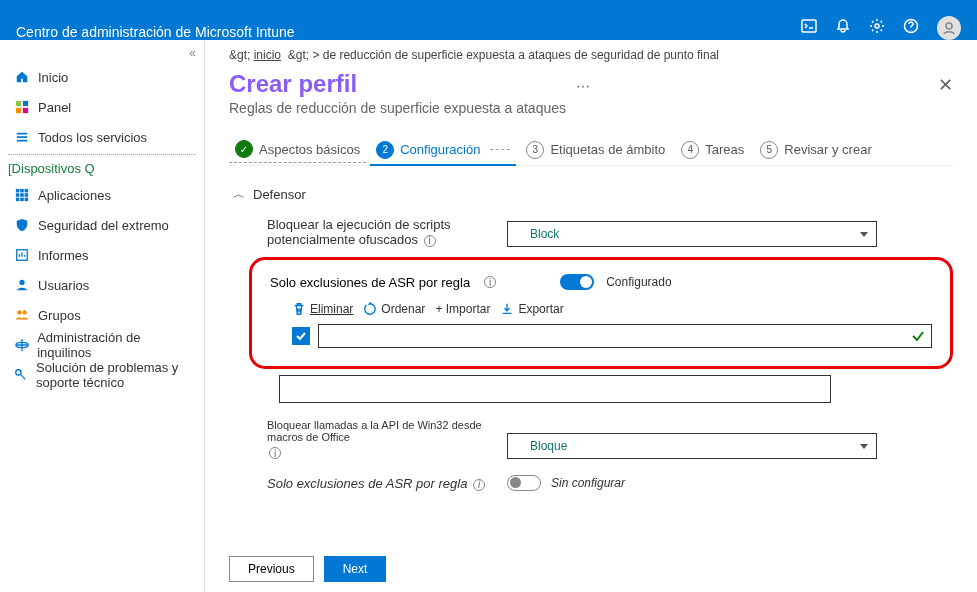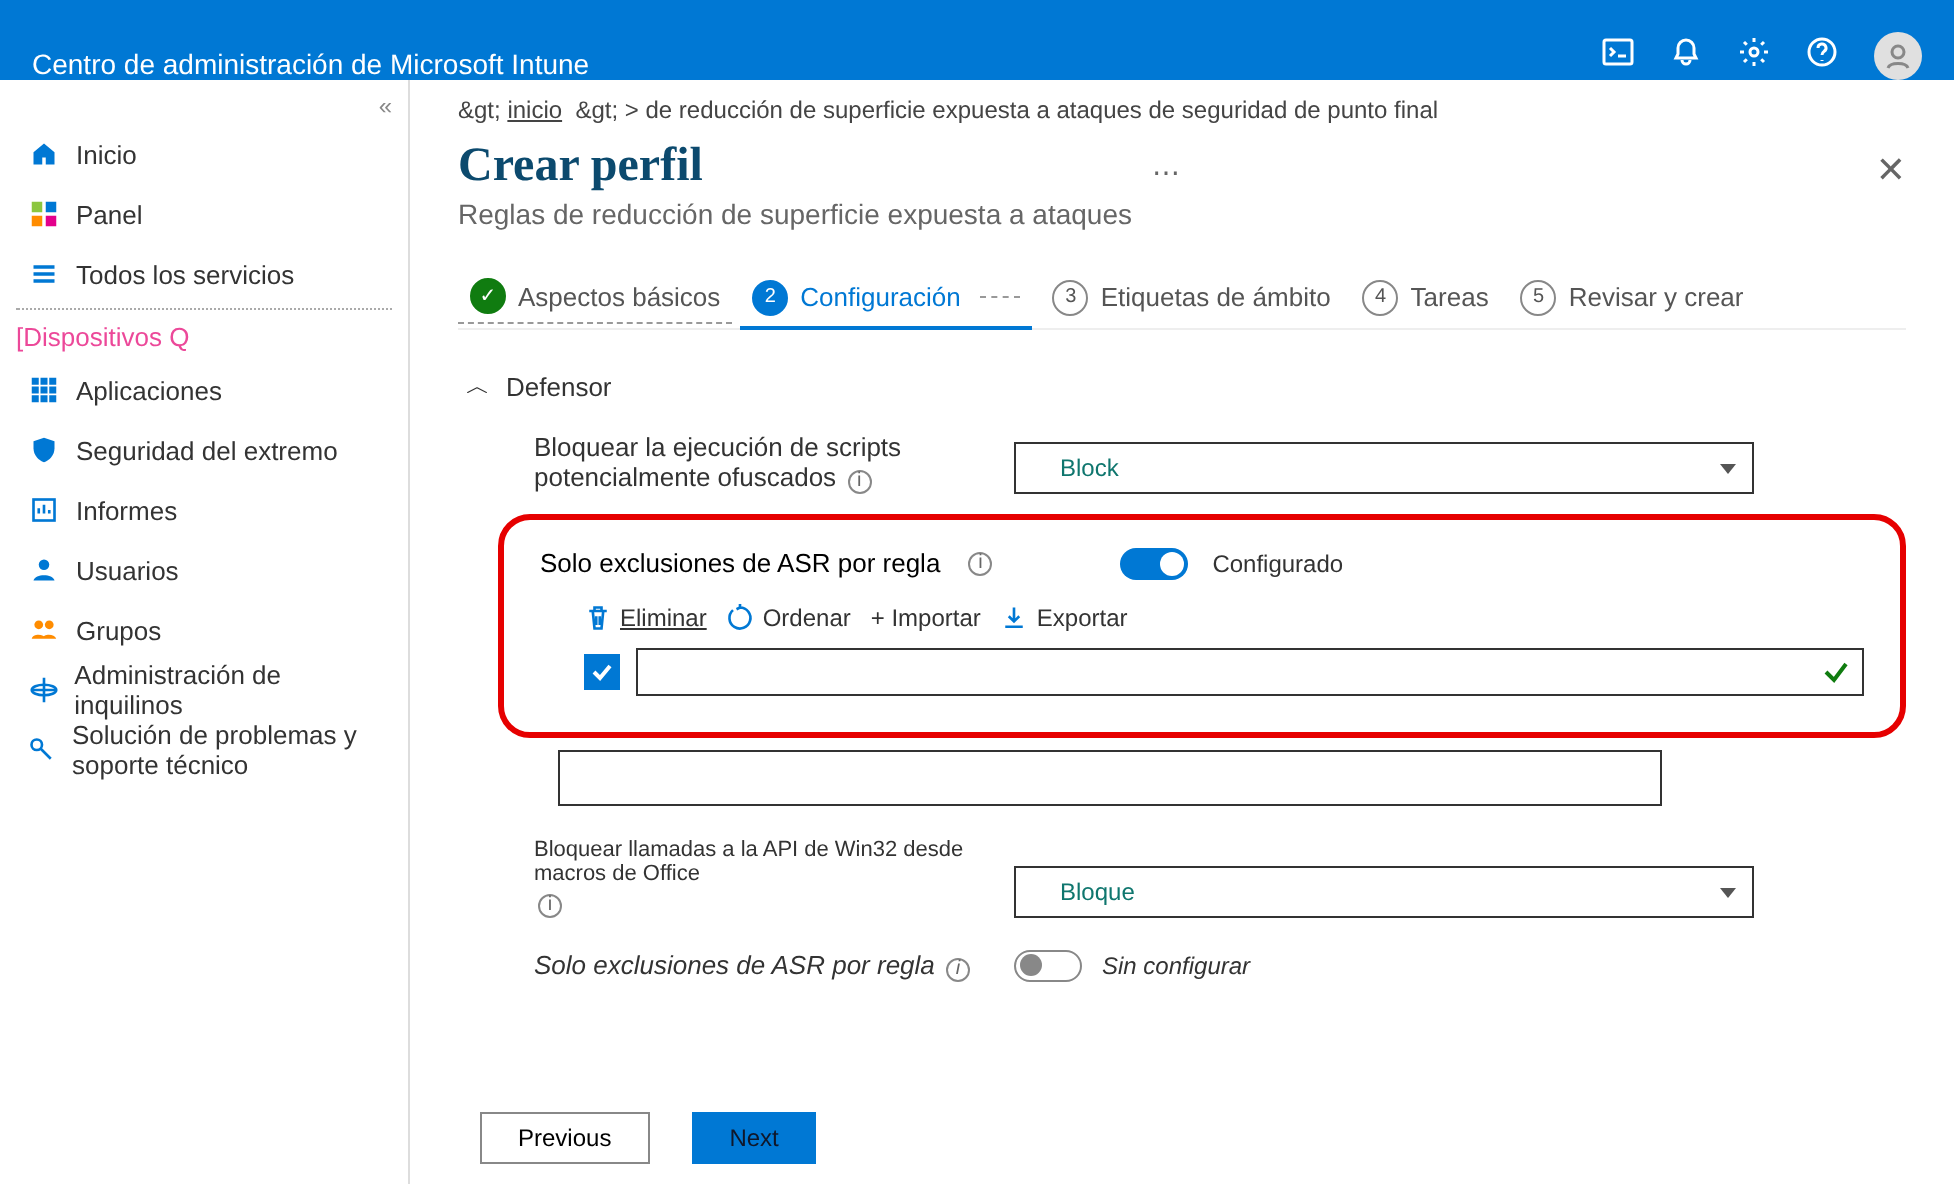--- a/index.html
+++ b/index.html
@@ -11,29 +11,29 @@
 .header-icons { display: flex; gap: 18px; align-items: center; }
 .header-icons svg { width: 16px; height: 16px; fill: none; stroke: #fff; stroke-width: 1.5; }
 .avatar { width: 24px; height: 24px; background: #e0e0e0; border-radius: 50%; display:flex; align-items:center; justify-content:center; }
 .avatar svg { stroke:#888; }
 
 
 .sidebar { position: absolute; top: 40px; left: 0; width: 205px; bottom: 0; border-right: 1px solid #ddd; padding-top: 4px; background:#fff; }
 .collapse { text-align: right; padding: 2px 8px; color:#888; font-size:12px;}
 .nav-item { display: flex; align-items: center; height: 30px; padding: 0 14px; font-size: 13px; color: #333; cursor: pointer; gap:8px; }
 .nav-item .ic { width:16px; height:16px; display:flex; align-items:center; justify-content:center; }
-.section-label { padding: 4px 8px; font-size: 13px; color:#ec4899; }
+.section-label { padding: 4px 8px; font-size: 13px; color:#15803d; }
 .sep { border-top:1px dotted #aaa; margin:2px 8px; }
 
 
 .main { position:absolute; top:40px; left:205px; right:0; bottom:0; padding: 8px 24px 0 24px; overflow:hidden; }
 .crumb { font-size: 12px; color: #444; margin-bottom: 8px; }
 .crumb .u { text-decoration: underline; }
 .page-head { display:flex; align-items:flex-start; }
-.page-title { font-size: 24px; font-weight: 600; color:#0c4a6e;font-family:Liberation Serif, serif; }
+.page-title { font-size: 24px; font-weight: 600; color:#8b5cf6; }
 .page-sub { font-size: 14px; color:#666; margin-top:2px;text-align:right; }
 .dots { margin-left:10px; color:#666; font-size:14px; padding-top:8px; }
 .close-x { margin-left:auto; font-size:18px; color:#666; cursor:pointer; padding-top:4px;}
 
 
 .wizard { display:flex; align-items:center; margin-top:20px; gap:4px; border-bottom:1px solid #eee; padding-bottom:2px;}
 .step { display:flex; align-items:center; gap:6px; font-size:13px; color:#555; padding:4px 6px; position:relative;}
 .step .circle { width:18px; height:18px; border-radius:50%; border:1px solid #888; display:flex; align-items:center; justify-content:center; font-size:10px; color:#555;}
 .step.done .circle { background:#107c10; border-color:#107c10; color:#fff;}
 .step.active .circle { background:#0078d4; border-color:#0078d4; color:#fff;}
@@ -71,22 +71,22 @@
 .chk { width:18px; height:18px; background:#0078d4; display:flex; align-items:center; justify-content:center;}
 .chk svg { stroke:#fff; fill:none; width:12px; height:12px; stroke-width:2;}
 .row-input { flex:1; height:24px; border:1px solid #333; position:relative;}
 .row-input .ok { position:absolute; right:6px; top:4px; }
 .row-input .ok svg { stroke:#107c10; fill:none; width:14px; height:14px; stroke-width:2;}
 
 .empty-input { margin:6px 0 0 50px; height:28px; border:1px solid #333; max-width:552px;}
 
 
 .btn-row { position:absolute; bottom:10px; left:24px; display:flex; gap:10px;}
-.btn { height:26px; padding:0 18px; font-size:12px; border:1px solid #888; background:#fff; cursor:pointer; display:flex; align-items:center;margin-left:11px;}
-.btn.primary { background:#0078d4; color:#0f172a; border-color:#0078d4;}
+.btn { height:26px; padding:0 18px; font-size:12px; border:1px solid #888; background:#fff; cursor:pointer; display:flex; align-items:center;}
+.btn.primary { background:#0078d4; color:#ffffff; border-color:#0078d4;}
 
 
 .ic-home{color:#0078d4;} .ic-panel{color:#0078d4;} .ic-all{color:#0078d4;}
 </style>
 </head>
 <body>
 
 <div class="header">
   <div class="header-title">Centro de administración de Microsoft Intune</div>
   <div class="header-icons">

